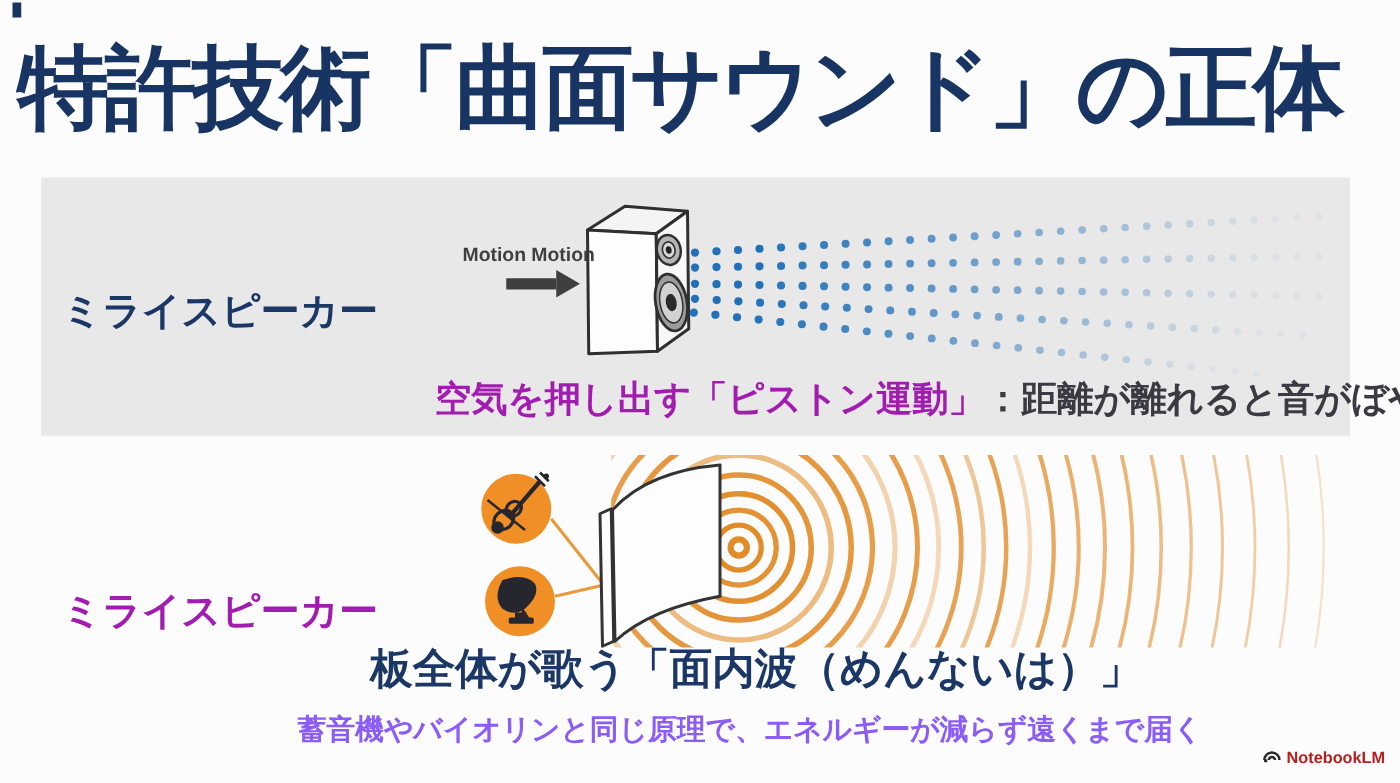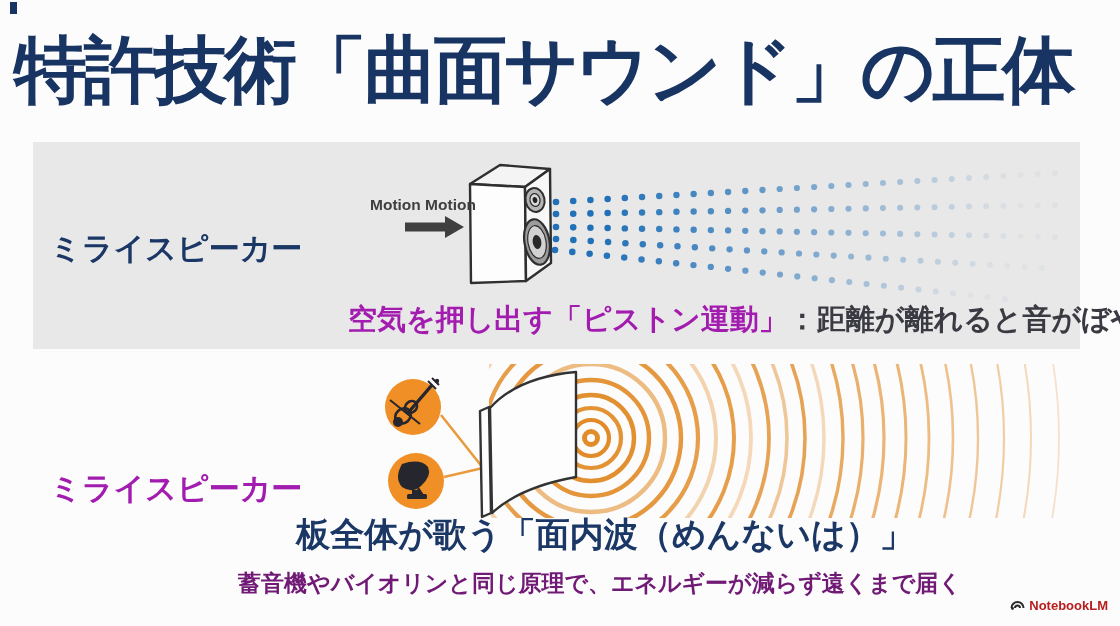--- a/index.html
+++ b/index.html
@@ -34,21 +34,21 @@
   #label2{
     left:50px;top:468px;font-size:31px;font-weight:bold;color:#a21caf;
     white-space:nowrap;
   }
   #cap2{
     left:90px;top:512px;width:1030px;text-align:center;
     font-size:34px;font-weight:bold;color:#1a3765;white-space:nowrap;
   }
   #cap3{
     left:90px;top:568px;width:1020px;text-align:center;
-    font-size:23px;font-weight:bold;color:#701a75;white-space:nowrap;
+    font-size:23px;font-weight:bold;color:#8b5cf6;white-space:nowrap;
   }
   #footer{
     right:12px;top:598px;display:flex;align-items:center;gap:4px;
     color:#b91c1c;font-size:13px;font-weight:bold;
   }
 </style>
 </head>
 <body>
 
 <div id="frag" class="abs"></div>

